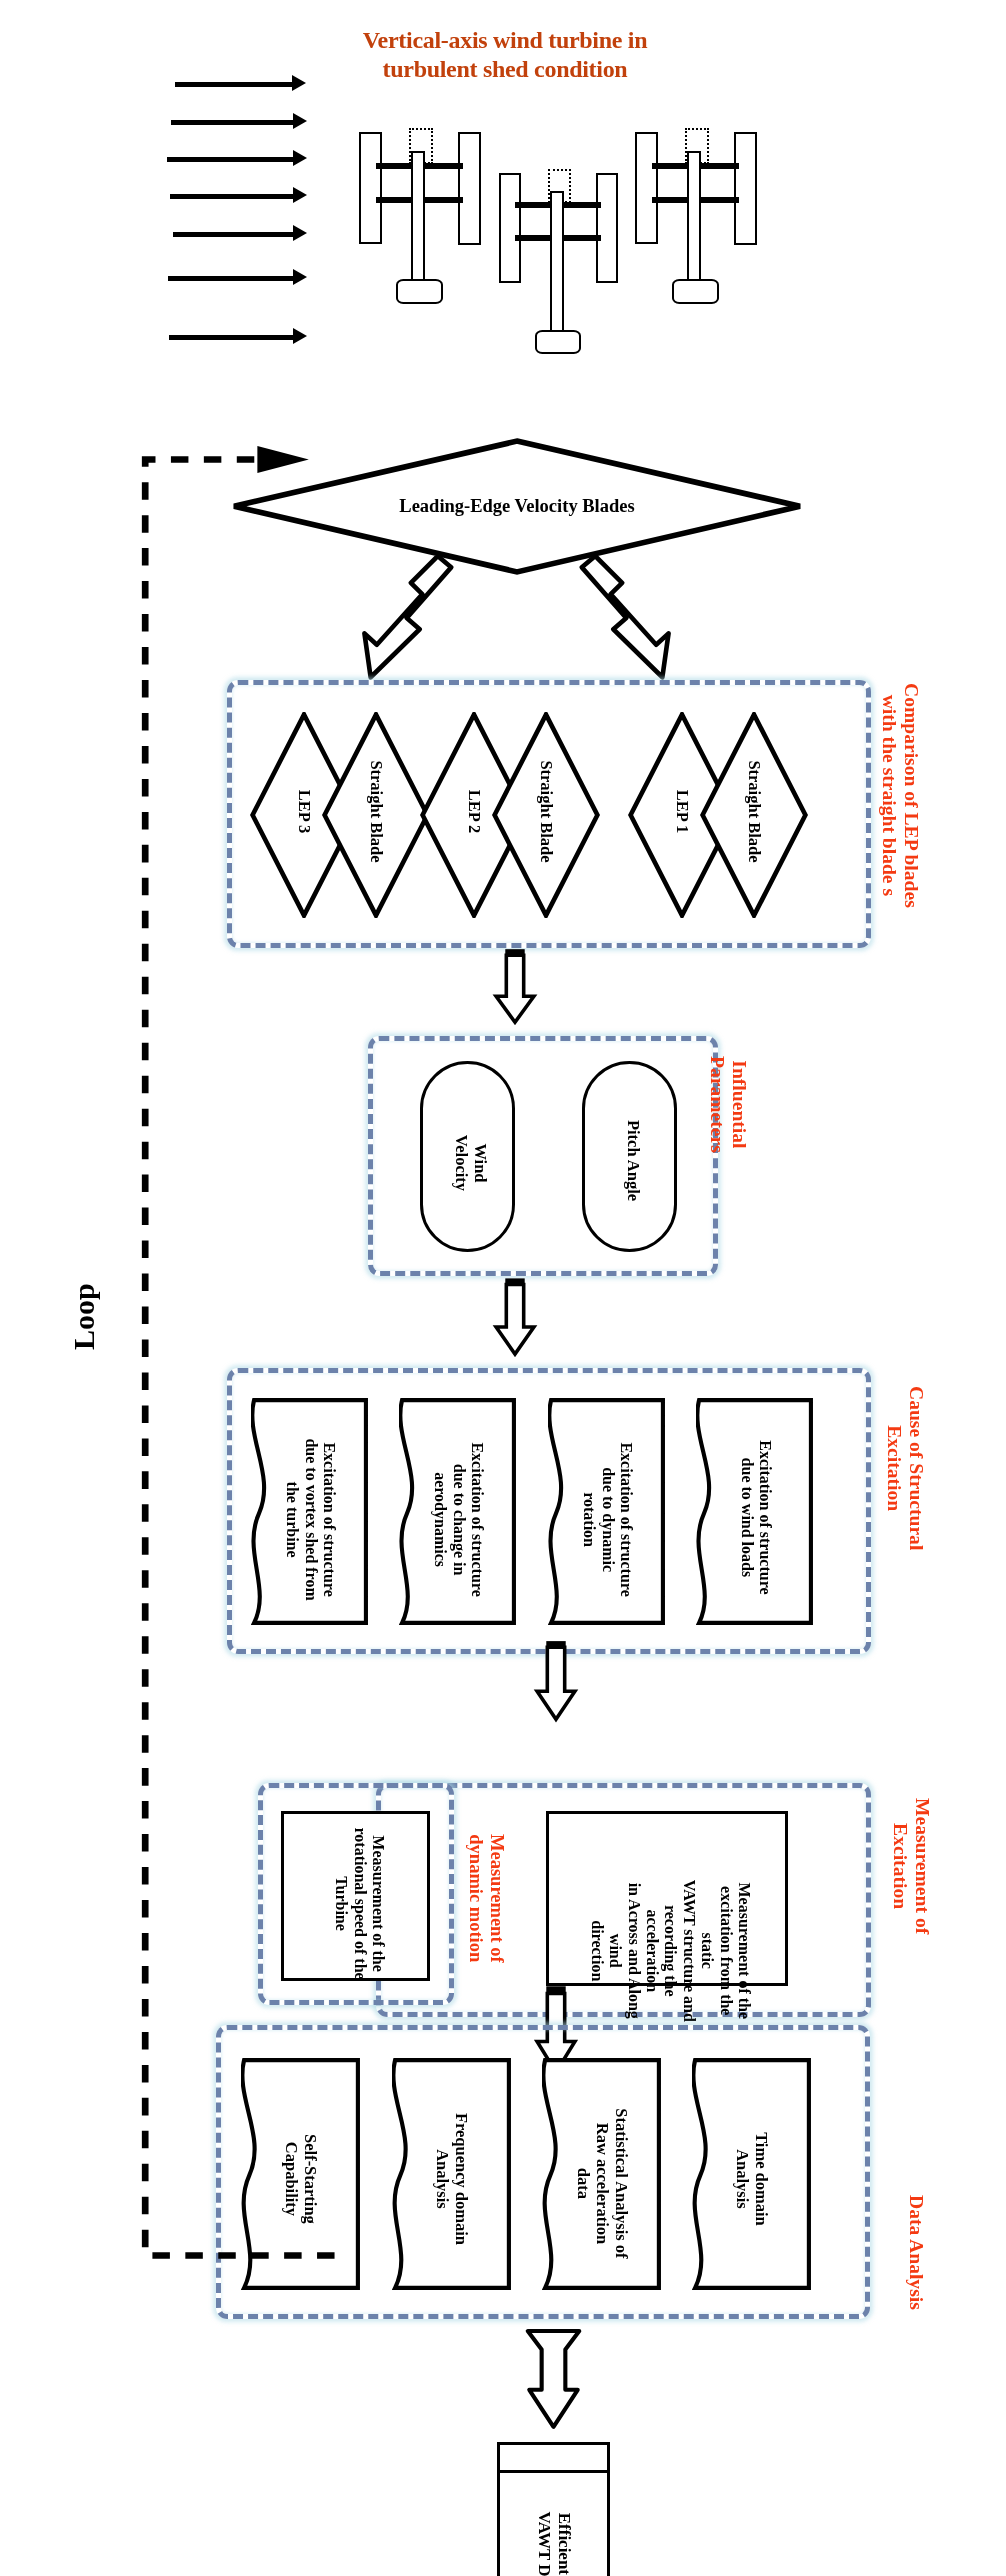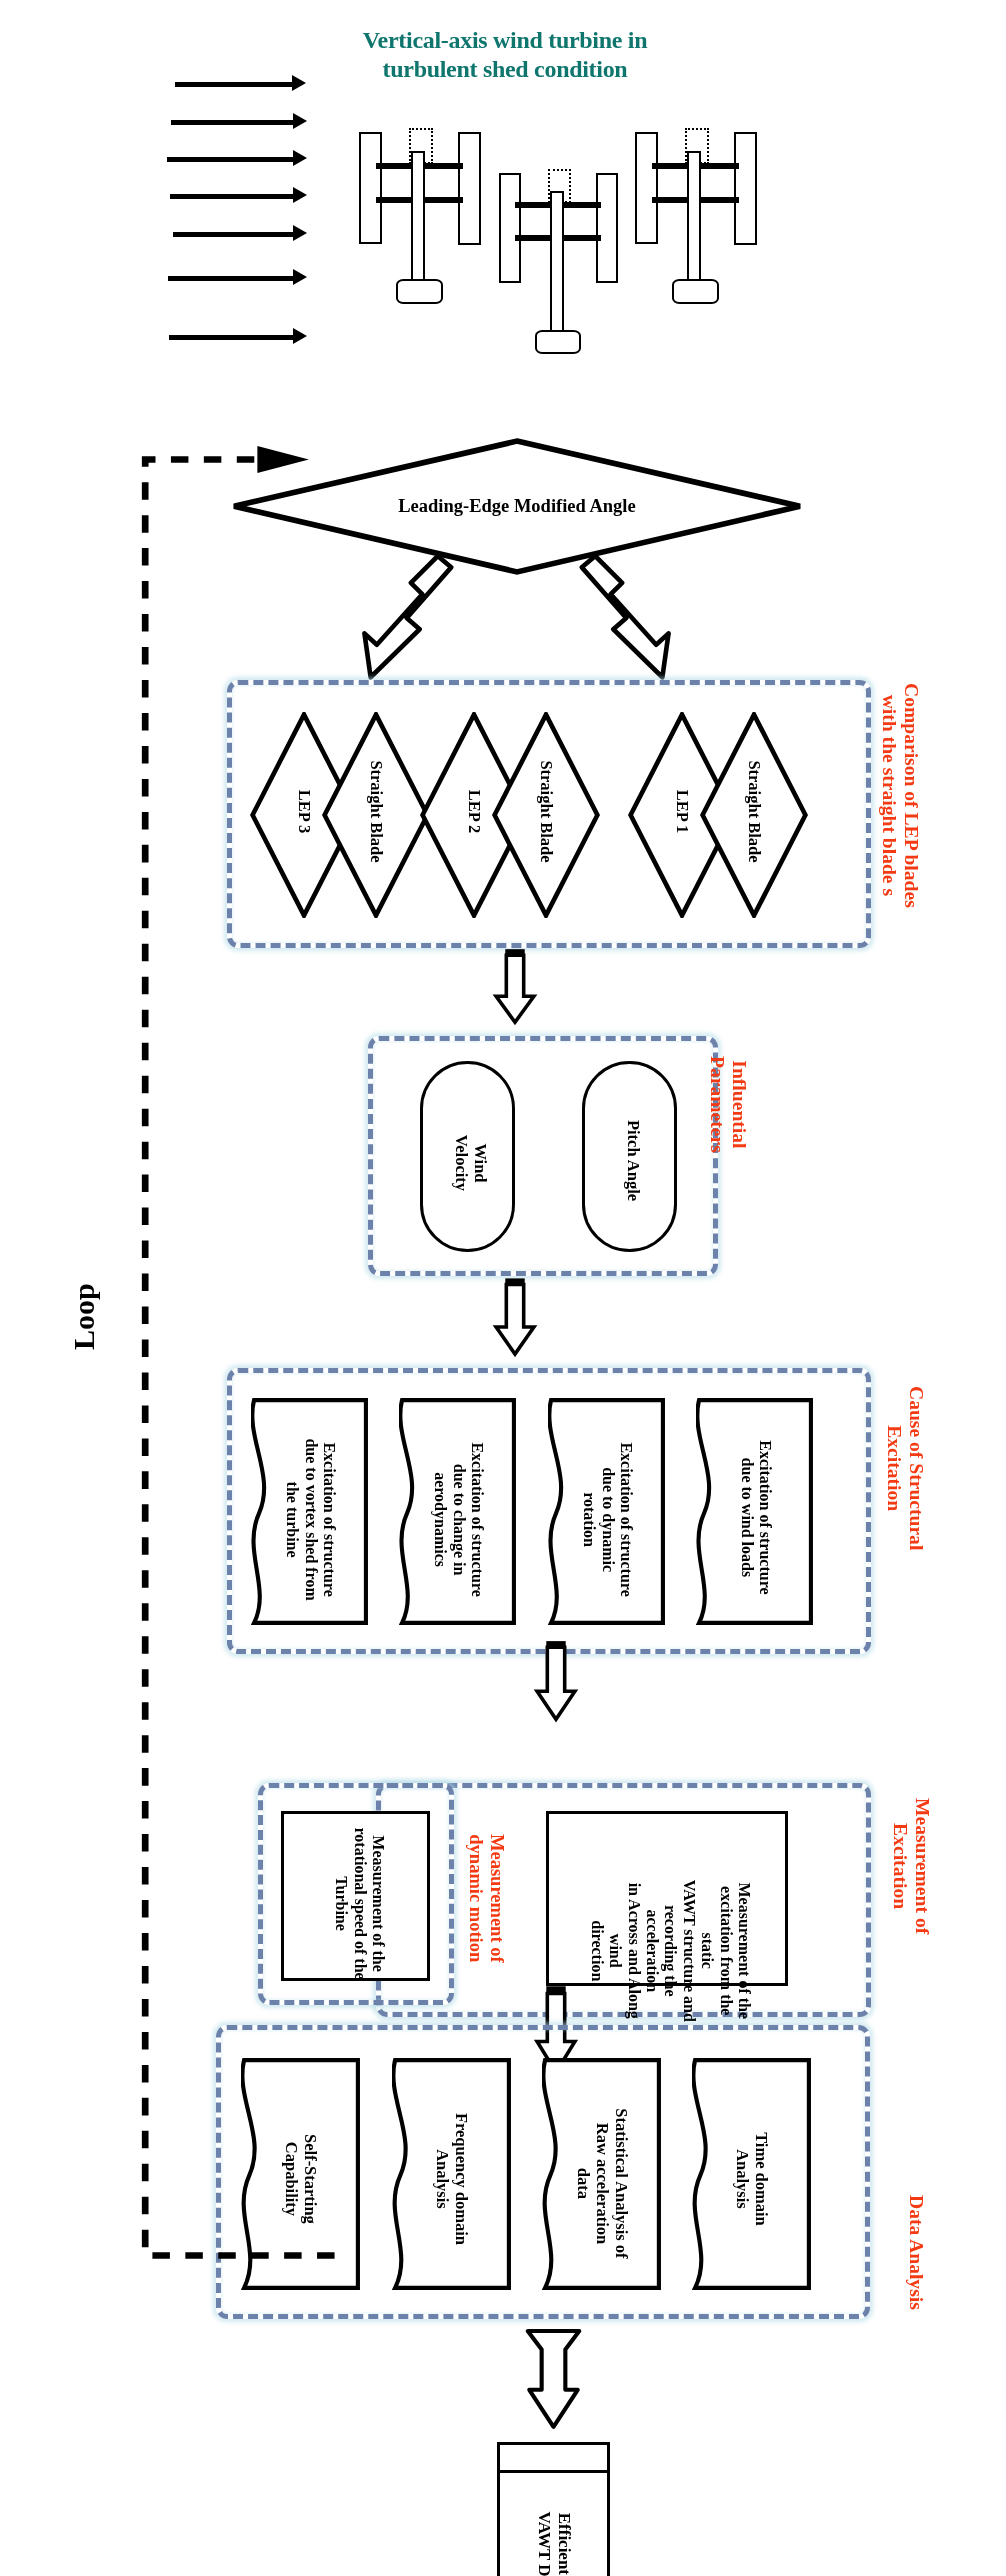--- a/index.html
+++ b/index.html
@@ -4,21 +4,21 @@
 <style>
   html,body{margin:0;padding:0;background:#ffffff;}
   body{font-family:"Liberation Serif", serif;}
   #canvas{position:relative;width:1006px;height:3016px;background:#fff;overflow:hidden;}
 
   .abs{position:absolute;}
 
   
   .title{
     width:422px;text-align:center;font-weight:bold;font-size:24px;line-height:1.22;
-    color:#0f766e;font-family:"Liberation Serif",serif;letter-spacing:-0.3px;
+    color:#c2410c;font-family:"Liberation Serif",serif;letter-spacing:-0.3px;
   }
 
   
   .wind-arrow{height:4.6px;background:#000;}
   .wind-arrow:after{
     content:"";position:absolute;right:-13.4px;top:-6.7px;width:0;height:0;
     border-top:8.8px solid transparent;border-bottom:8.8px solid transparent;border-left:14.4px solid #000;
   }
 
   
@@ -133,21 +133,21 @@
     <svg viewBox="0 0 80 165">
         <path d="M30 0 L50 0 L50 110 L72 110 L40 162 L8 110 L30 110 Z" fill="#fff" stroke="#000" stroke-width="0"></path>
       </svg>
   </div>
 
   <div class="diamond" style="left:231px;top:438px;width:572px;height:137px;">
     <svg viewBox="0 0 1110 265" preserveAspectRatio="none">
       <polygon points="555,6 1104,132 555,259 6,132" fill="#ffffff" stroke="#000000" stroke-width="11"></polygon>
     </svg>
     <div style="position:absolute;left:0;top:0;width:572px;height:137px;display:flex;align-items:center;justify-content:center;">
-      <span style="font-weight:bold;font-size:18.5px;font-family:'Liberation Serif',serif;color:#000;">Leading-Edge Modified Angle</span>
+      <span style="font-weight:bold;font-size:18.5px;font-family:'Liberation Serif',serif;color:#000;">Leading-Edge Velocity Blades</span>
     </div>
   </div>
 
   <div class="blockarrow" style="left:350px;top:556px;width:129px;height:129px;">
     <svg viewBox="0 0 250 250">
         <path d="M170 0 L196 22 L110 120 L135 142 L40 235 L28 150 L52 172 L140 74 L118 52 Z" fill="#ffffff" stroke="#000000" stroke-width="9" stroke-linejoin="round"></path>
       </svg>
   </div>
   <div class="blockarrow" style="left:554px;top:556px;width:129px;height:129px;">
     <svg viewBox="0 0 250 250">

